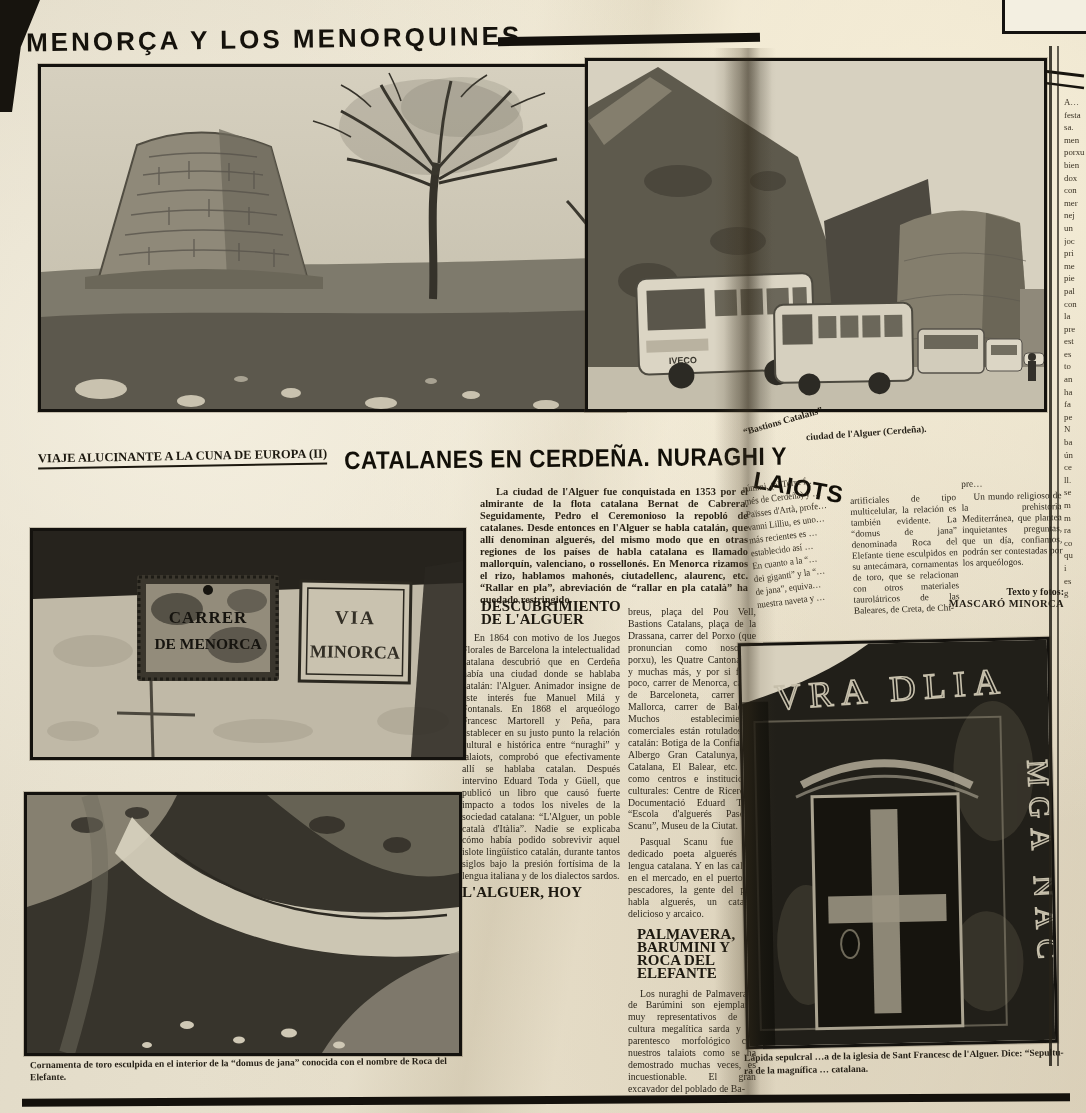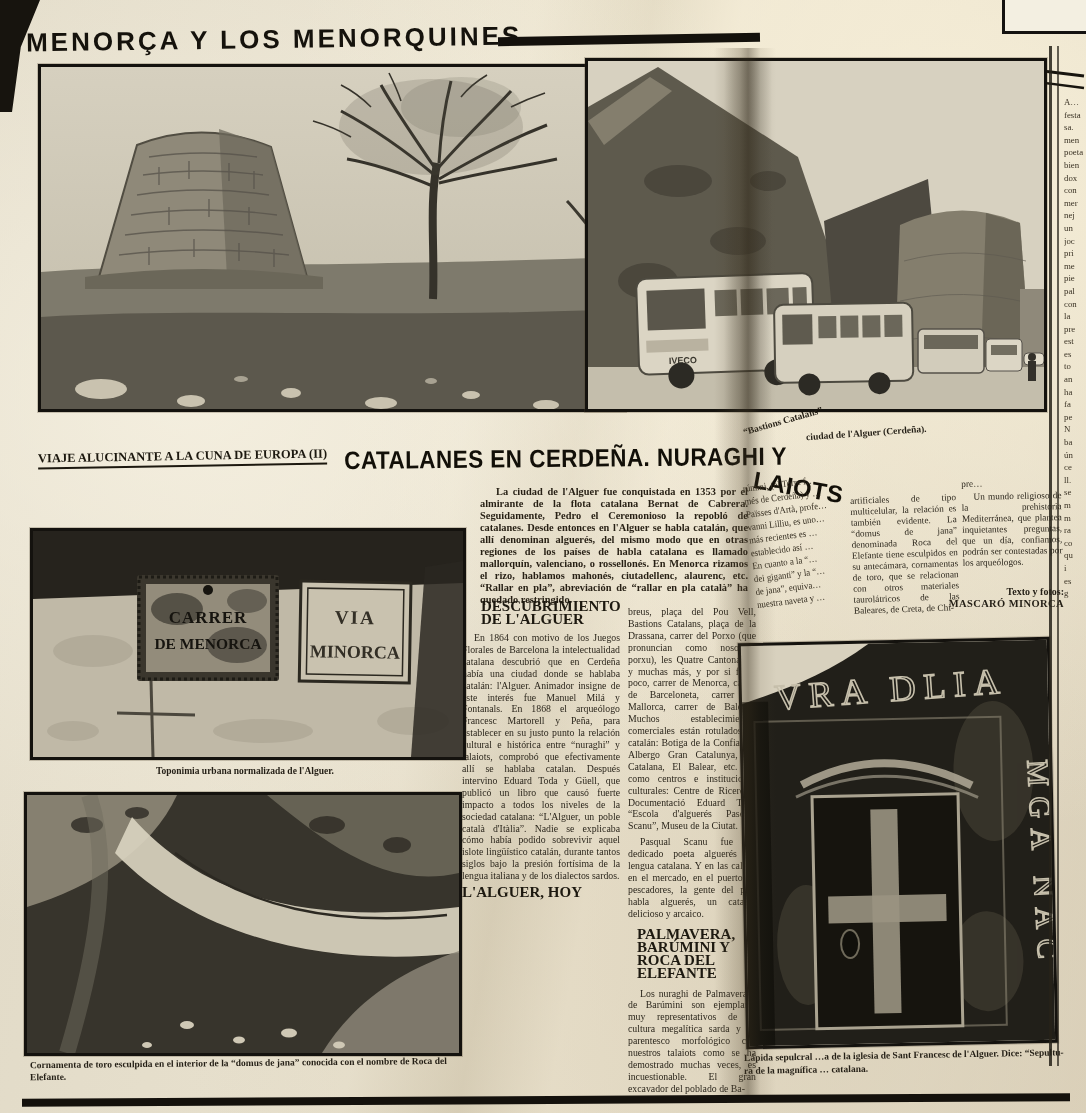--- a/index.html
+++ b/index.html
@@ -251,21 +251,20 @@
         <text x="55" y="42" text-anchor="middle" font-family="Liberation Serif, serif" font-weight="bold" font-size="19" fill="#332f26" letter-spacing="2">VIA</text>
         <text x="55" y="76" text-anchor="middle" font-family="Liberation Serif, serif" font-weight="bold" font-size="18" fill="#332f26">MINORCA</text>
       </g>
       <path d="M392,36 L430,30 V226 L378,226 Z" fill="#2a2721" opacity=".85"></path>
       <g stroke="#4b473d" stroke-width="3">
         <path d="M118,150 L120,226"></path>
           <path d="M84,182 L162,184"></path>
       </g>
     </svg>
   </div>
-  <div class="abs cap" style="left:30px;top:766px;width:430px;text-align:center;">Toponimia urbana normalizada de l'Alguer.</div>
 
   <div class="abs frame" style="left:24px;top:792px;width:432px;height:258px;">
     <svg width="432" height="258" viewBox="0 0 432 258">
       <rect width="432" height="258" fill="#37342c"></rect>
       <path d="M0,0 L150,0 C125,55 65,92 0,112 Z" fill="#8f8878" opacity=".9"></path>
       <path d="M240,0 H432 V78 C355,96 292,42 240,0 Z" fill="#6f6b5c" opacity=".85"></path>
       <g fill="#2e2b24" opacity=".8">
         <ellipse cx="60" cy="30" rx="16" ry="8"></ellipse>
           <ellipse cx="110" cy="18" rx="12" ry="6"></ellipse>
         <ellipse cx="300" cy="30" rx="18" ry="9"></ellipse>
@@ -313,21 +312,21 @@
   <div class="abs" style="left:714px;top:48px;width:62px;height:1052px;pointer-events:none;
               background:linear-gradient(90deg,rgba(82,70,48,0) 0%,rgba(82,70,48,.28) 42%,rgba(60,50,32,.42) 55%,rgba(82,70,48,.1) 75%,rgba(82,70,48,0) 100%);"></div>
 
   <div class="abs" style="left:1049px;top:46px;width:2.5px;height:1020px;background:#262219;opacity:.85;"></div>
   <div class="abs" style="left:1057px;top:46px;width:2px;height:1020px;background:#262219;opacity:.7;"></div>
   <div class="abs edgefrag" style="left:1064px;top:96px;width:22px;height:520px;">
       <div>A…</div>
       <div>festa</div>
       <div>sa.</div>
       <div>men</div>
-      <div>poeta</div>
+      <div>porxu</div>
       <div>bien</div>
       <div>dox</div>
       <div>con</div>
       <div>mer</div>
       <div>nej</div>
       <div>un</div>
       <div>joc</div>
       <div>pri</div>
       <div>me</div>
       <div>pie</div>

